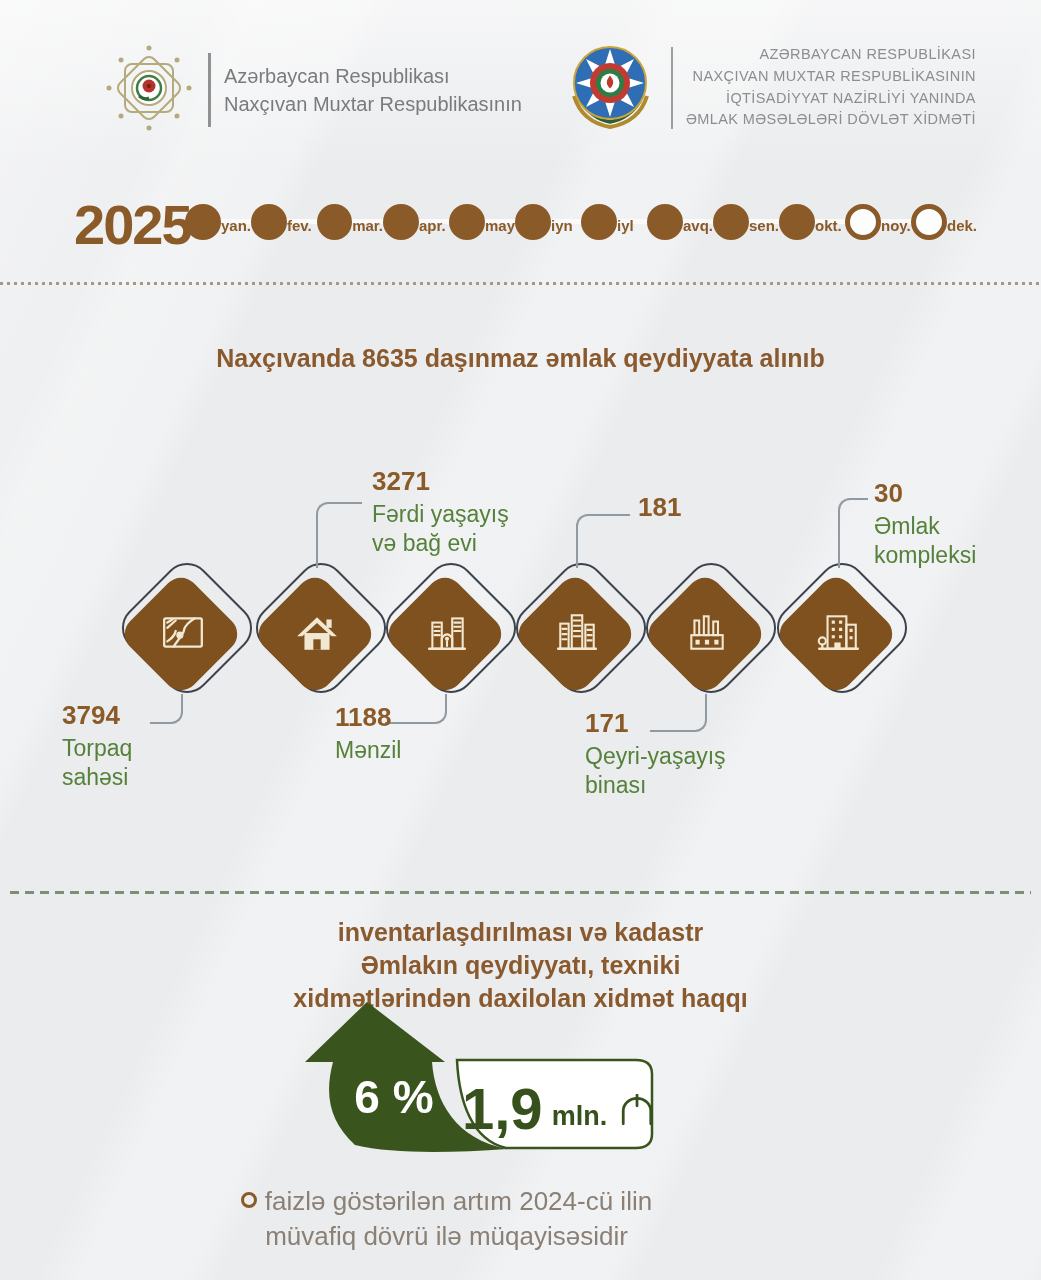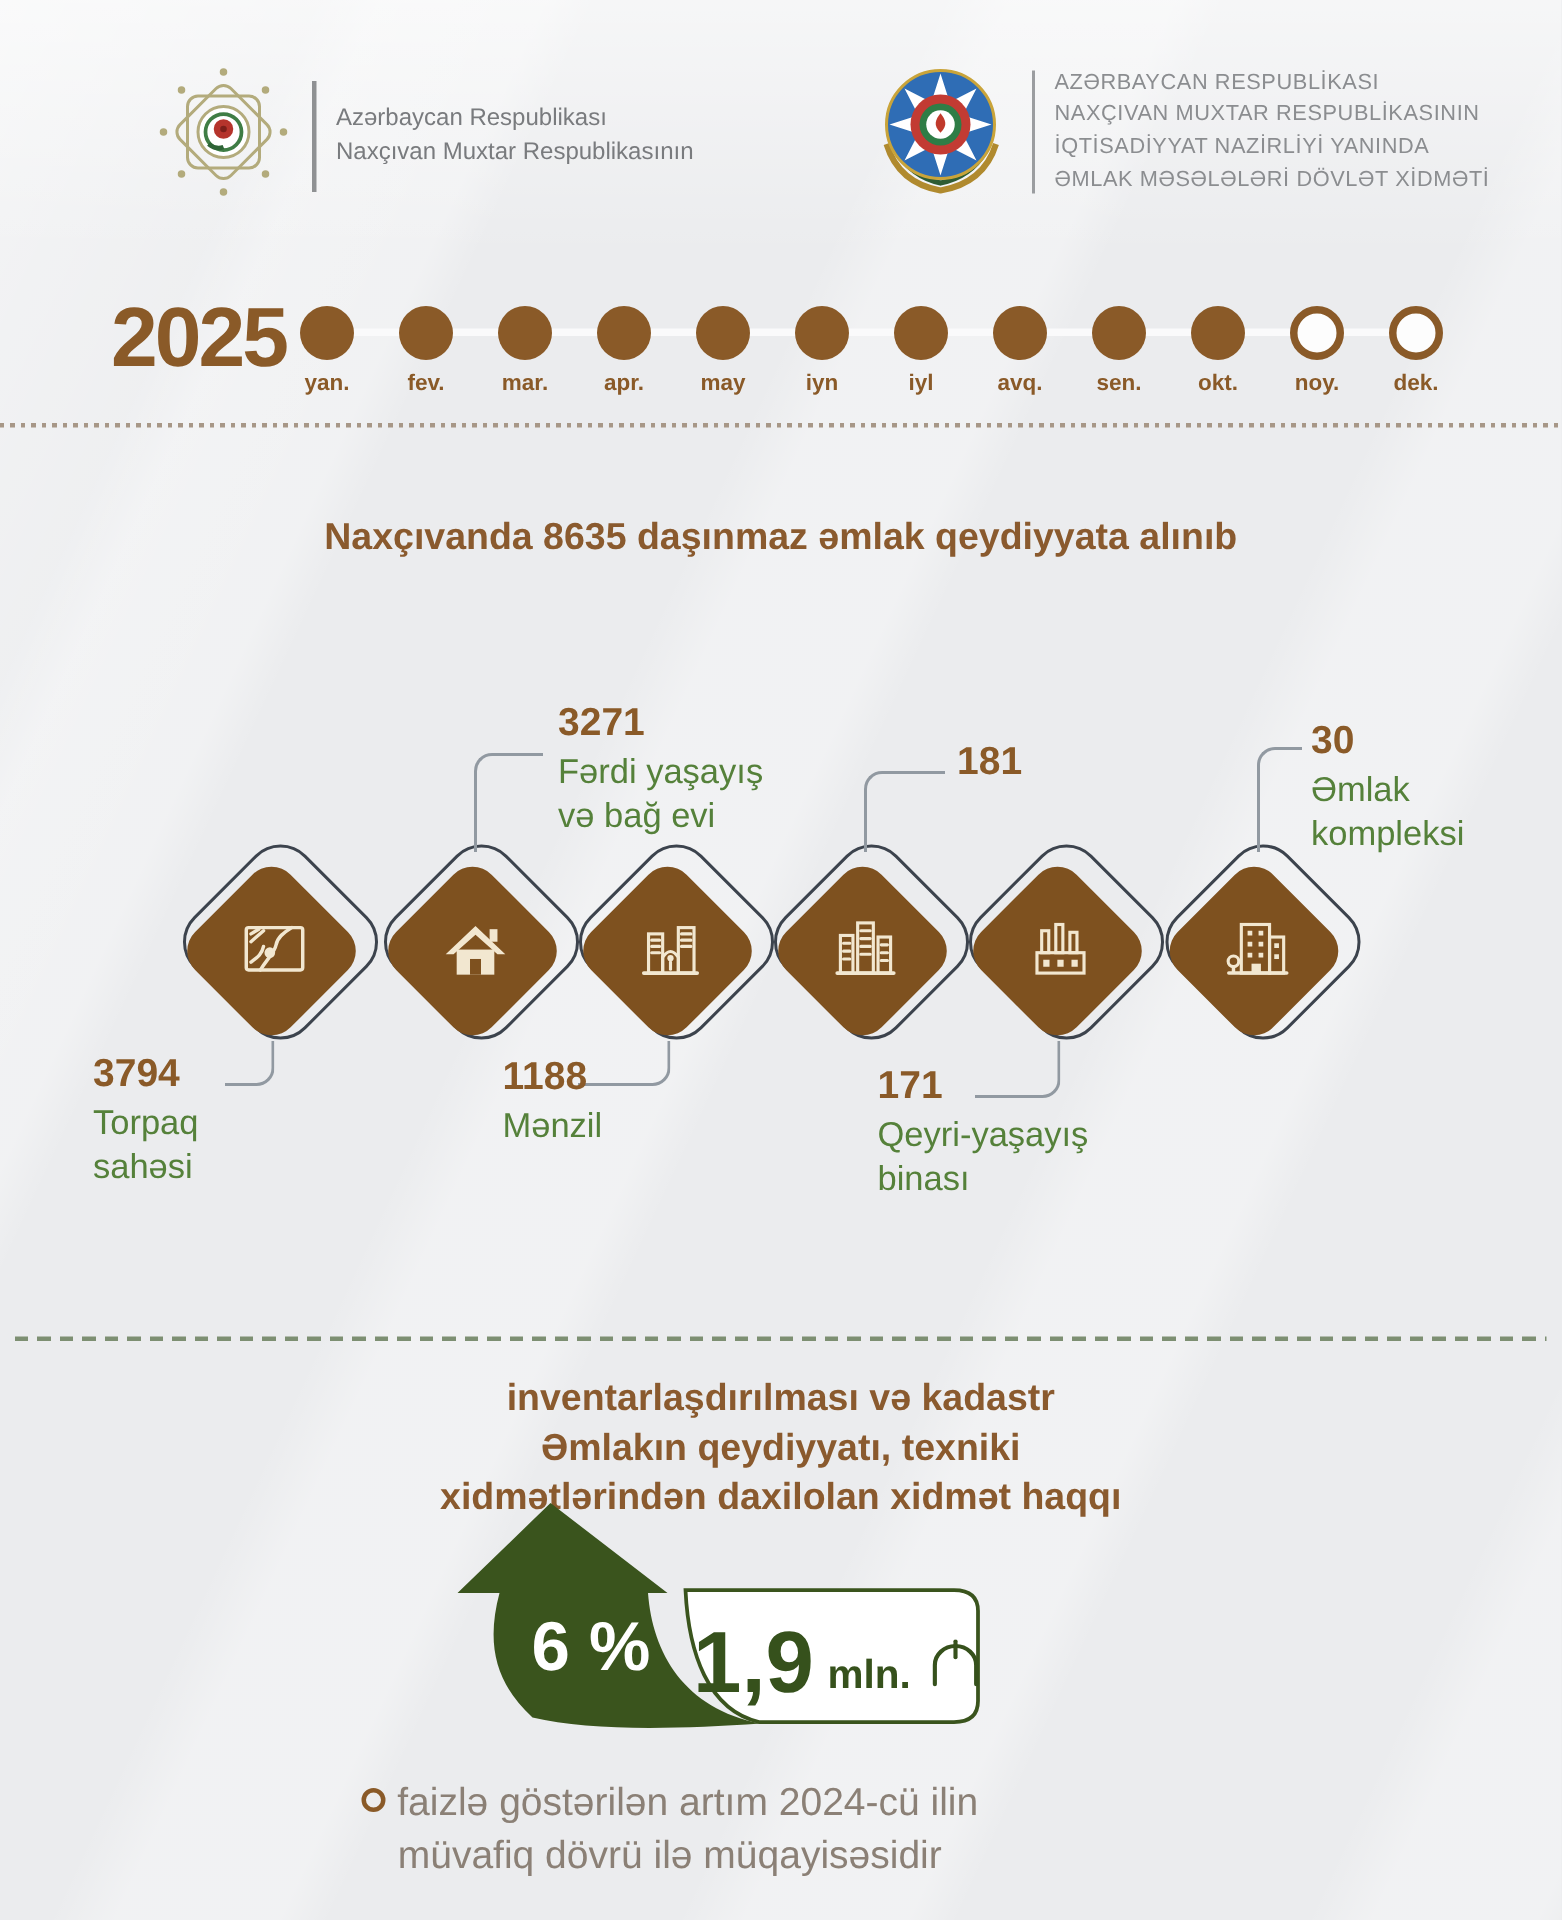--- a/index.html
+++ b/index.html
@@ -11,34 +11,34 @@
   .bg-sheen{
     position:absolute;inset:0;pointer-events:none;
     background:
       linear-gradient(180deg, rgba(255,255,255,.55) 0px, rgba(255,255,255,0) 170px),
       linear-gradient(115deg, rgba(255,255,255,.45) 0%, rgba(255,255,255,0) 22%),
       repeating-linear-gradient(115deg, rgba(255,255,255,0) 0 190px, rgba(255,255,255,.30) 230px 330px, rgba(255,255,255,0) 360px 380px);
   }
   
   .logo-block{position:absolute;display:flex;align-items:center;}
   .logo-left{left:103px;top:42px;}
-  .logo-right{left:580px;top:38px;}
+  .logo-right{left:563px;top:38px;text-align:right;}
   .v-divider{width:3px;background:#8f9193;margin:0 13px;}
   .v-div-left{height:74px;}
   .v-div-right{width:2px;height:82px;background:#9b9da0;}
-  .org-lines-left{color:#797b7e;font-size:16px;line-height:1.42;}
+  .org-lines-left{color:#797b7e;font-size:20px;line-height:1.42;}
   .org-lines-right{color:#8b8d90;font-size:14.5px;line-height:1.5;letter-spacing:.4px;}
   
   .year{
     position:absolute;left:74px;top:192px;
     font-size:56px;font-weight:800;color:#8a5a28;letter-spacing:-2px;
   }
   .tl-line{position:absolute;left:216px;top:219px;width:732px;height:5px;background:#fafafb;border-radius:3px;}
   .months{position:absolute;left:185px;top:204px;display:flex;}
-  .month-col{width:66px;display:flex;flex-direction:column;align-items:center;}
+  .month-col{width:66px;display:flex;flex-direction:row;align-items:center;}
   .m-dot{width:36px;height:36px;border-radius:50%;box-sizing:border-box;}
   .m-filled .m-dot{background:#8a5a28;}
   .m-hollow .m-dot{background:#fdfdfd;border:5px solid #8a5a28;}
   .m-label{margin-top:7px;font-size:15px;font-weight:bold;color:#8a5a28;}
   .dotted-sep{
     position:absolute;left:0;top:282px;width:1041px;height:3px;
     background:repeating-linear-gradient(90deg,#a79787 0 3px,rgba(0,0,0,0) 3px 7px);
   }
   
   .main-title{

